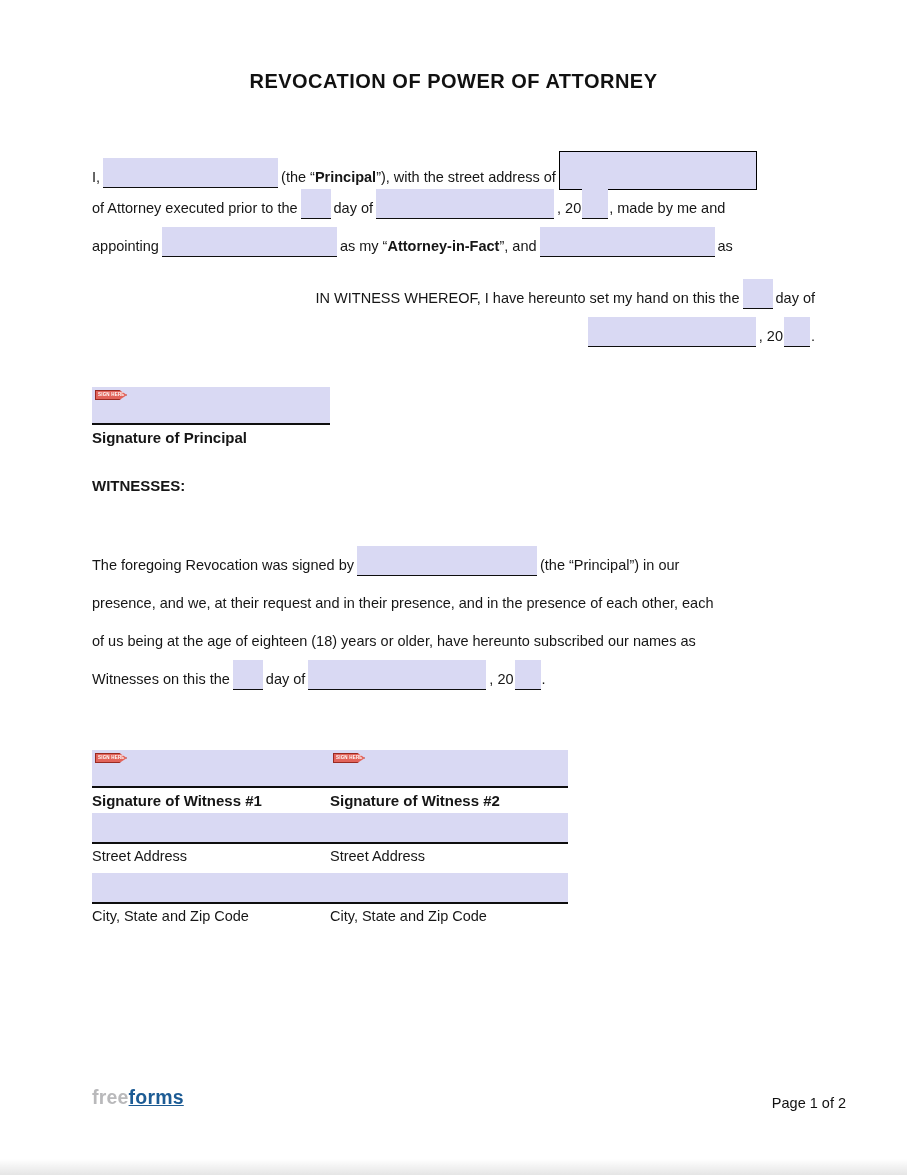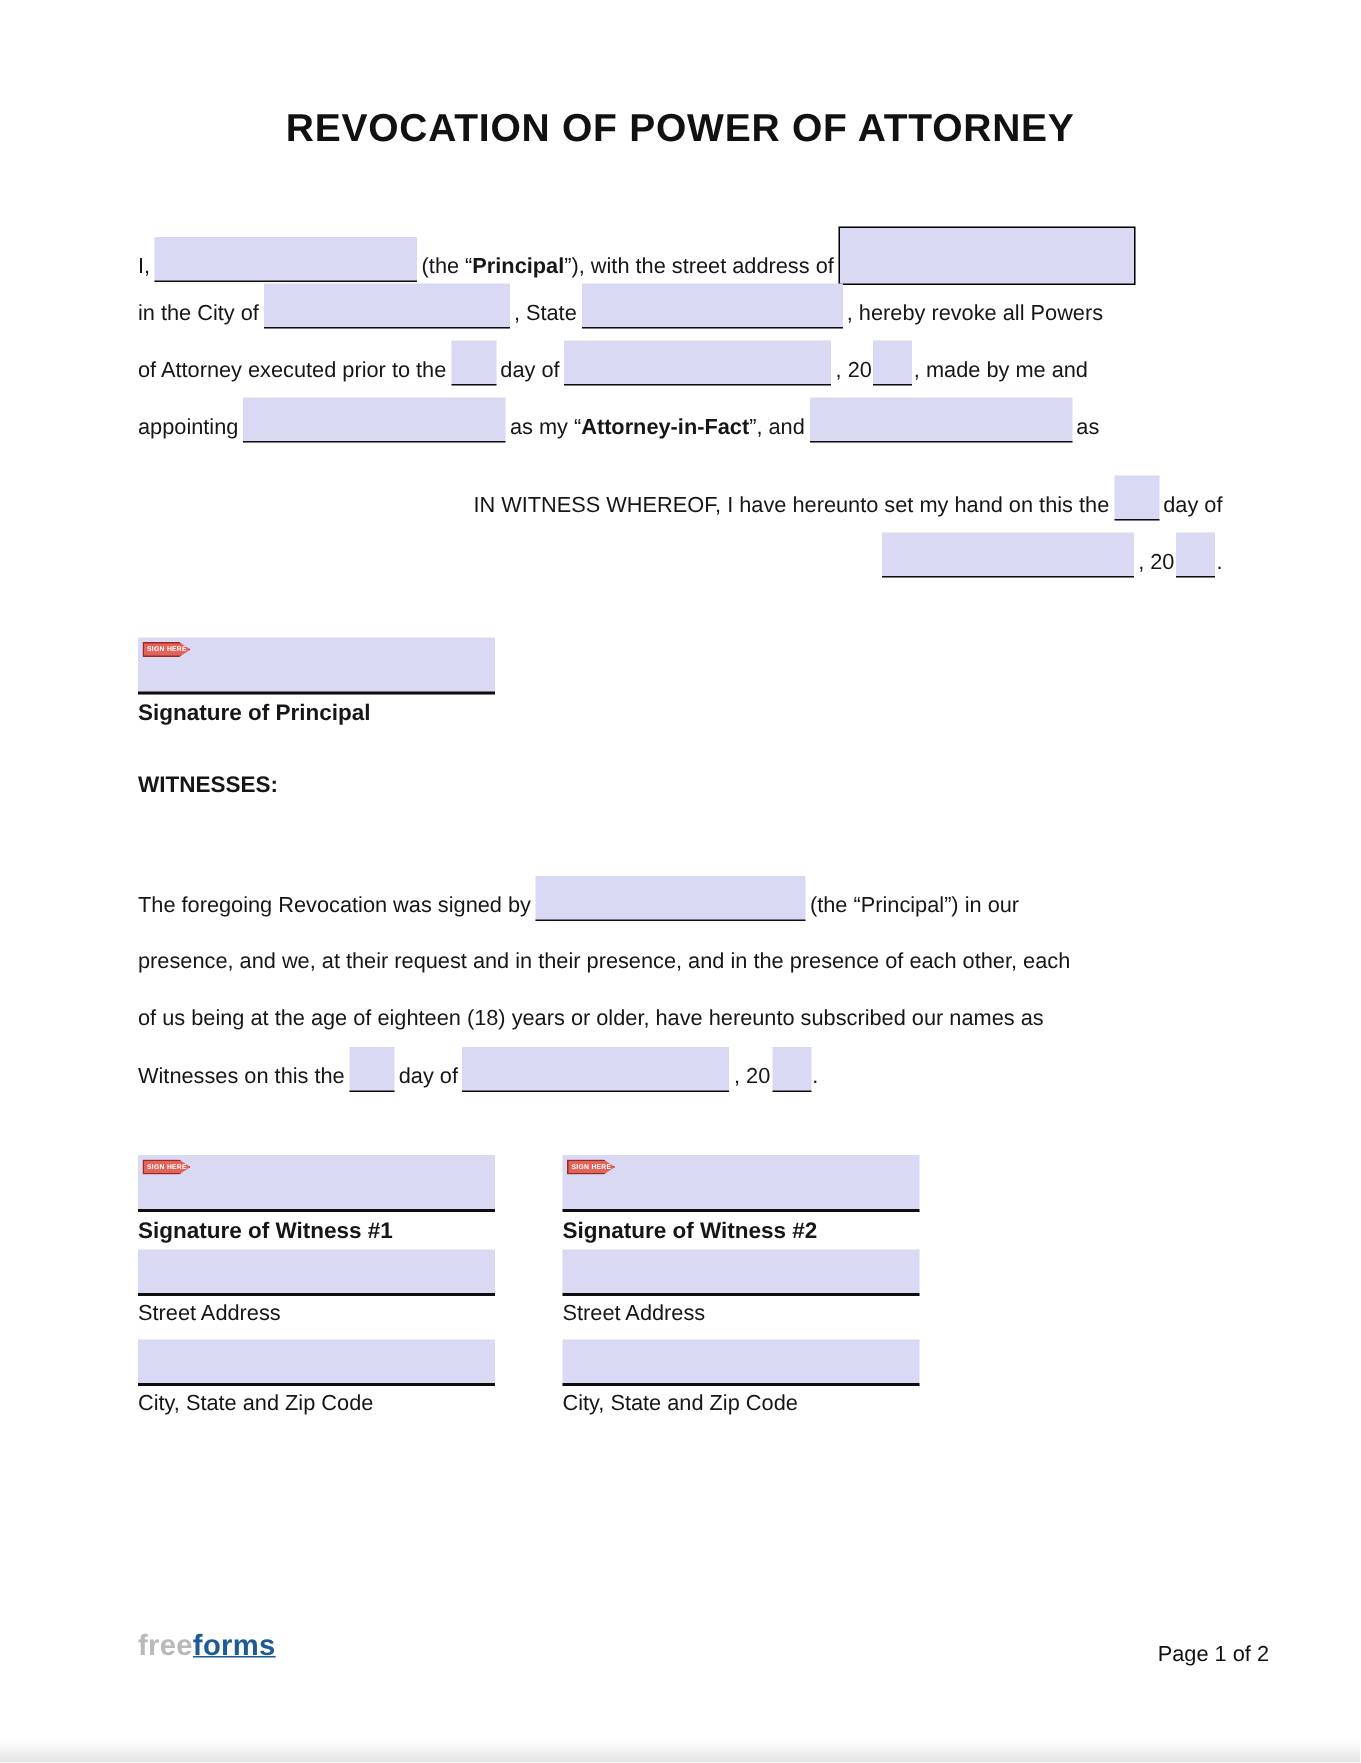--- a/index.html
+++ b/index.html
@@ -7,21 +7,21 @@
     position:relative;
     width:907px; height:1175px;
     background:#ffffff;
     font-family:"Liberation Sans", sans-serif;
     color:#161616;
     overflow:hidden;
   }
   .doc-title {
     position:absolute; top:70px; left:0; right:0;
     text-align:center;
-    font-size:26px; font-weight:bold; letter-spacing:0.5px;
+    font-size:20px; font-weight:bold; letter-spacing:0.5px;
     color:#111;
   }
   .body-flow {
     position:absolute; top:139px; left:92px; width:723px;
     font-size:14.5px;
   }
   .declare-heading { line-height:15px; }
   .para { margin:0; }
   .p1 { margin-top:12px; }
   .p2 { margin-top:14px;text-align:right; }
@@ -71,21 +71,21 @@
     font-size:15px; font-weight:bold; line-height:16px; margin-top:5px;
   }
   .sm-label {
     font-size:14.5px; line-height:16px; margin-top:4px; margin-bottom:9px;
   }
   .witness-head {
     margin-top:32px;
     text-align:left; font-weight:bold; font-size:15px; line-height:15px;
     width:723px;
   }
-  .wit-grid { display:flex; gap:45px; margin-top:34px; }
+  .wit-grid { display:flex; margin-top:52px; }
   .wit-col { width:238px; }
   .wit-col .plain-box { margin-top:4px; }
 
   
   .flag {
     position:absolute; top:3px; left:3px;
     width:32px; height:10px;
     background:#e2635a;
     border:1px solid #992a22;
     clip-path:polygon(0 0, 76% 0, 100% 50%, 76% 100%, 0 100%);
@@ -120,23 +120,20 @@
   <div class="doc-title">REVOCATION OF POWER OF ATTORNEY</div>
 
   <div class="body-flow">
 
 
     <div class="para p1">
       <div class="line">
         <span>I,</span><span class="field w-name"></span><span>(the “</span><b class="inl">Principal</b><span>”), with the street address of</span><span class="field boxed w-street"></span>
       </div>
       <div class="line">
-        <span>in the City of</span><span class="field w-city"></span><span>, State</span><span class="field w-state"></span><span>, hereby revoke all Powers</span>
-      </div>
-      <div class="line">
         <span>of Attorney executed prior to the</span><span class="field w-day"></span><span>day of</span><span class="field w-month"></span><span>, 20</span><span class="field w-year no-left"></span><span>, made by me and</span>
       </div>
       <div class="line">
         <span>appointing</span><span class="field w-name"></span><span>as my “</span><b class="inl">Attorney-in-Fact</b><span>”, and</span><span class="field w-name"></span><span>as</span>
       </div>
     </div>
 
     <div class="para p2">
       <div class="line">
         <span>IN WITNESS WHEREOF, I have hereunto set my hand on this the</span><span class="field w-day"></span><span>day of</span>

